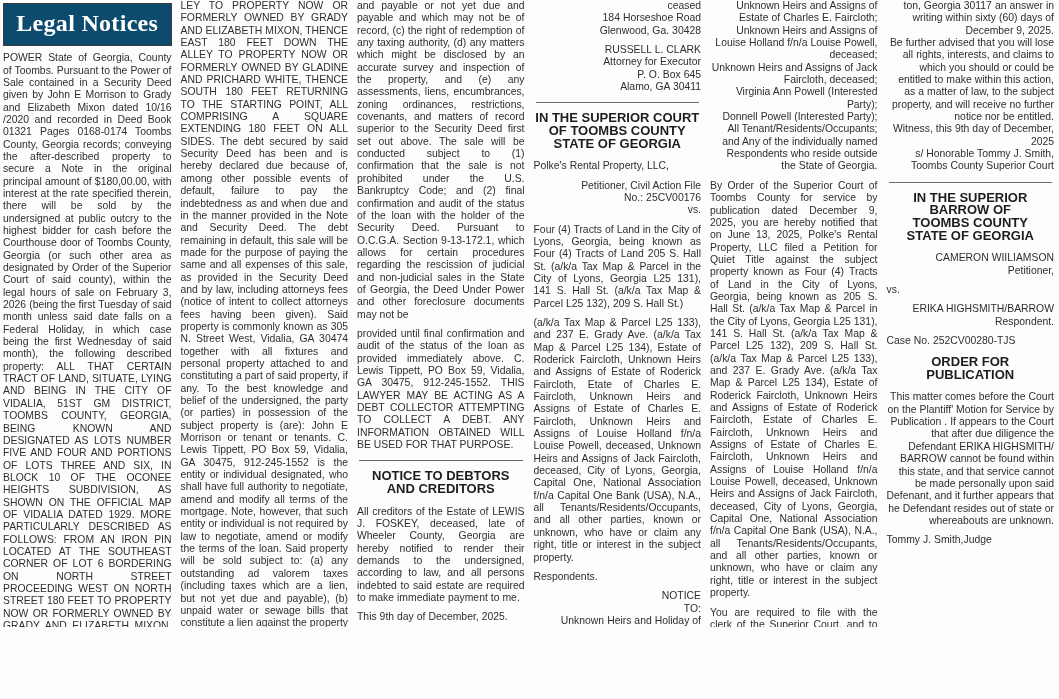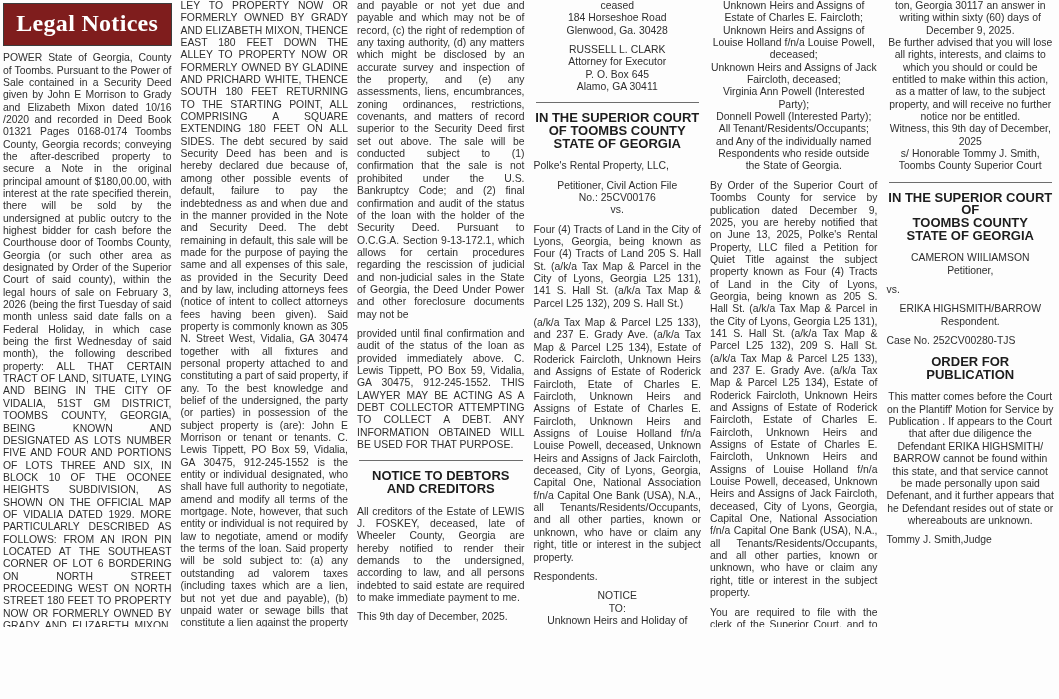--- a/index.html
+++ b/index.html
@@ -33,21 +33,21 @@
     width: 176.5px;
     flex: 0 0 176.5px;
     padding: 0 5px 0 4px;
     height: 627px;
     overflow: hidden;
   }
   .col.c1 { padding-left: 3px; }
 
   
   .masthead {
-    background: #7f1d1d;
+    background: #0c4a6e;
     color: #ffffff;
     text-align: center;
     padding: 7px 0 9px 0;
     margin: 3px 0 6px 0;
     border: 1px solid #3c3c3c;
   }
   .masthead-title {
     font-family: "Liberation Serif", serif;
     font-weight: bold;
     font-size: 24px;
@@ -84,21 +84,21 @@
     border: 0;
     border-top: 1px solid #6d6d6d;
     margin: 9px 2px 7px 2px;
     height: 0;
   }
 
   .blk { display: block; }
   .flowline {
     font-size: 10.4px;
     line-height: 12.35px;
-    text-align: center;
+    text-align: right;
     color: #2e2e2e;
   }
   .left { text-align: left; }
 </style>
 </head>
 <body>
 
 <div class="page">
   <div class="columns" id="columns-root">
       <div class="col c1">
@@ -169,21 +169,21 @@
       </div>
       <div class="col c6">
         <p class="body">
           <span class="blk flowline">ton, Georgia 30117 an answer in writing within sixty (60) days of December 9, 2025.</span>
           <span class="blk flowline">Be further advised that you will lose all rights, interests, and claims to which you should or could be entitled to make within this action, as a matter of law, to the subject property, and will receive no further notice nor be entitled.</span>
           <span class="blk flowline">Witness, this 9th day of December, 2025</span>
           <span class="blk flowline">s/ Honorable Tommy J. Smith, Toombs County Superior Court</span>
         </p>
         <hr class="rule">
         <div class="notice-head">
-          <span class="blk">IN THE SUPERIOR COURT OF</span>
+          <span class="blk">IN THE SUPERIOR BARROW OF</span>
           <span class="blk">TOOMBS COUNTY</span>
           <span class="blk">STATE OF GEORGIA</span>
         </div>
         <p class="body left">
           <span class="blk flowline">CAMERON WIILIAMSON</span>
           <span class="blk flowline">Petitioner,</span>
         </p>
         <p class="body left spaced">vs.</p>
         <p class="body left spaced">
           <span class="blk flowline">ERIKA HIGHSMITH/BARROW</span>

